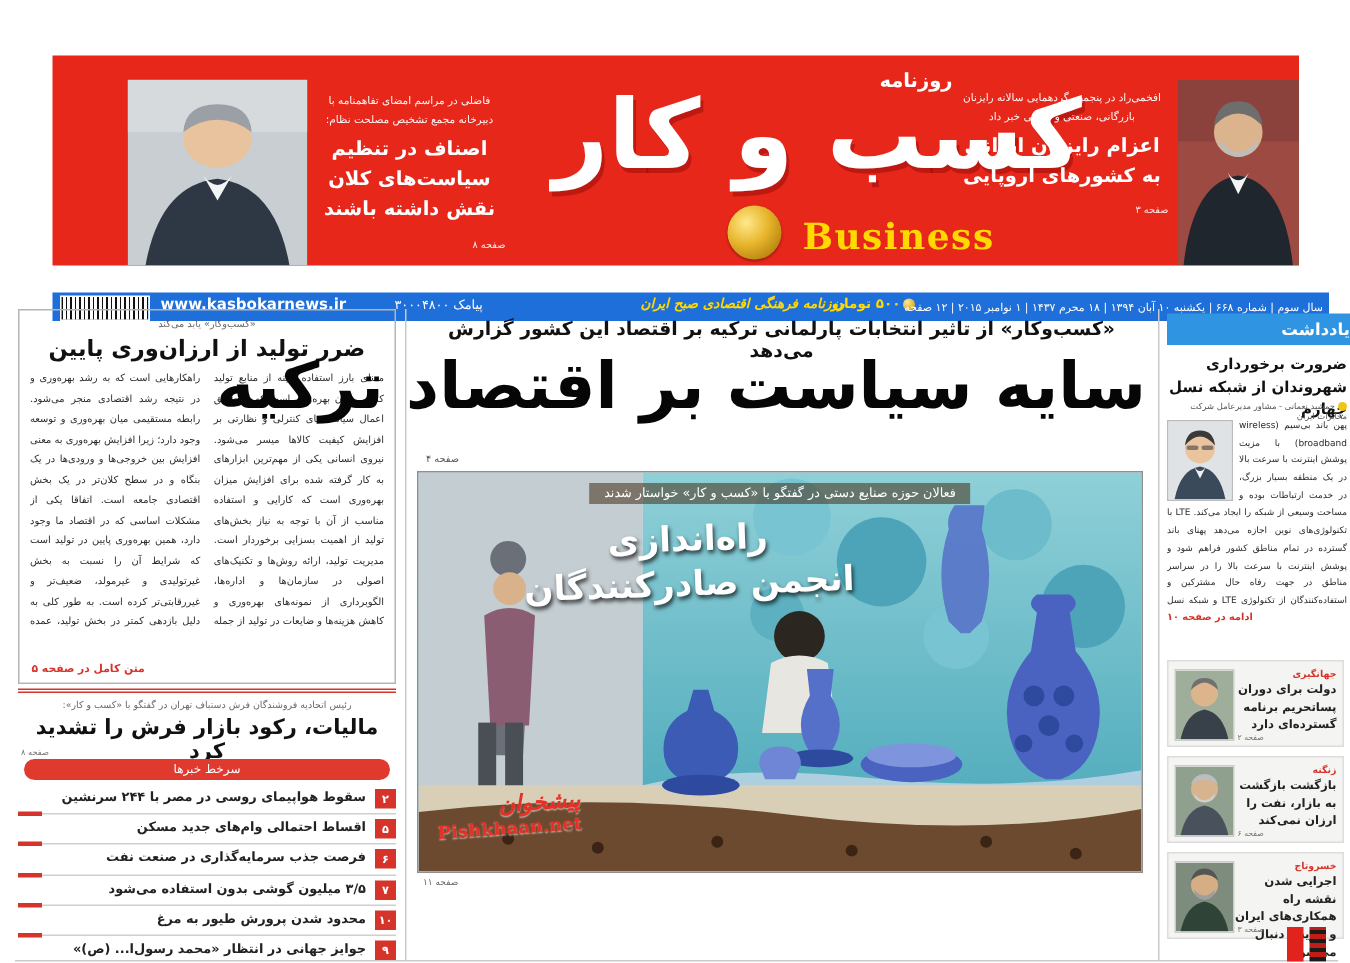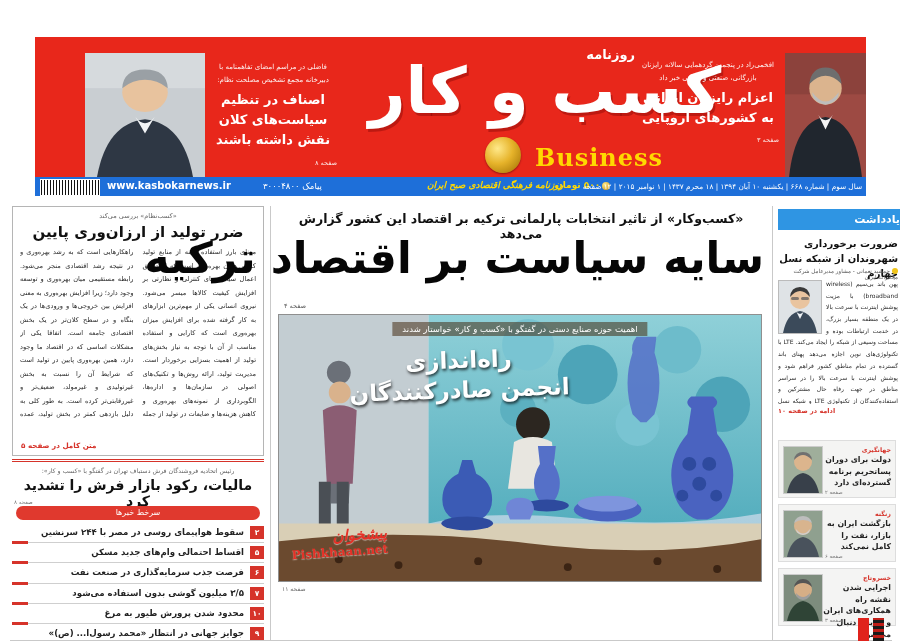--- a/index.html
+++ b/index.html
@@ -21,21 +21,21 @@
   .brand-pre{position:absolute;right:110px;top:2px;color:#fff;font-size:13px;font-weight:bold;}
   .brand-word{position:absolute;right:0;left:0;top:14px;text-align:center;color:#fff;
               font-size:64px;font-weight:bold;line-height:1;white-space:nowrap;
               text-shadow:2px 3px 0 rgba(110,0,0,.35);}
   .brand-coin{position:absolute;left:140px;top:92px;width:36px;height:36px;border-radius:50%;
               background:radial-gradient(circle at 35% 32%,#ffe98a 0%,#e6b32a 45%,#9a6a00 100%);
               box-shadow:0 1px 2px rgba(0,0,0,.4);}
   .brand-latin{position:absolute;left:190px;top:98px;color:#ffd900;font-size:24px;font-weight:bold;
                font-family:"DejaVu Serif",serif;letter-spacing:1px;}
   
-  .dateline{position:absolute;left:35px;top:177px;width:831px;height:19px;background:#1e6fd9;}
+  .dateline{position:absolute;left:35px;top:195px;width:831px;height:19px;background:#1e6fd9;padding-left:20px;}
   .barcode{position:absolute;left:5px;top:2px;width:58px;height:15px;background:
            repeating-linear-gradient(90deg,#111 0 1px,#fff 1px 3px,#111 3px 4px,#fff 4px 6px);
            border:1px solid #fff;}
   .dl-web{position:absolute;left:72px;top:3px;color:#fff;font-size:10px;font-weight:bold;}
   .dl-sms{position:absolute;left:228px;top:4px;color:#fff;font-size:8.5px;direction:rtl;}
   .dl-slogan{position:absolute;left:392px;top:3px;color:#ffd900;font-size:9px;font-weight:bold;
              font-style:italic;direction:rtl;}
   .dl-price{position:absolute;left:520px;top:3px;color:#ffd900;font-size:9px;font-weight:bold;direction:rtl;}
   .dl-coin{display:inline-block;width:8px;height:8px;border-radius:50%;vertical-align:middle;
            background:radial-gradient(circle at 35% 32%,#ffe98a,#c89010);margin-left:2px;}
@@ -169,21 +169,21 @@
     <div class="dl-slogan">روزنامه فرهنگی اقتصادی صبح ایران</div>
     <div class="dl-price"><span class="dl-coin"></span><span>۵۰۰ تومان</span></div>
     <div class="dl-issue">سال سوم | شماره ۶۶۸ | یکشنبه ۱۰ آبان ۱۳۹۴ | ۱۸ محرم ۱۴۳۷ | ۱ نوامبر ۲۰۱۵ | ۱۲ صفحه</div>
   </div>
 
   <div class="vrule v1"></div>
   <div class="vrule v2"></div>
   <div class="hrule-bottom"></div>
 
   <section class="art1">
-    <div class="art1-kicker">«کسب‌نظام» بررسی می‌کند</div>
+    <div class="art1-kicker">«کسب‌وکار» یابد می‌کند</div>
     <div class="art1-title">ضرر تولید از ارزان‌وری پایین</div>
     <div class="art1-body">معنای بارز استفاده بهینه از منابع تولید کشور همان بهره‌وری است که از طریق اعمال سیاست‌های کنترلی و نظارتی بر افزایش کیفیت کالاها میسر می‌شود. نیروی انسانی یکی از مهم‌ترین ابزارهای به کار گرفته شده برای افزایش میزان بهره‌وری است که کارایی و استفاده مناسب از آن با توجه به نیاز بخش‌های تولید از اهمیت بسزایی برخوردار است. مدیریت تولید، ارائه روش‌ها و تکنیک‌های اصولی در سازمان‌ها و اداره‌ها، الگوبرداری از نمونه‌های بهره‌وری و کاهش هزینه‌ها و ضایعات در تولید از جمله راهکارهایی است که به رشد بهره‌وری و در نتیجه رشد اقتصادی منجر می‌شود. رابطه مستقیمی میان بهره‌وری و توسعه وجود دارد؛ زیرا افزایش بهره‌وری به معنی افزایش بین خروجی‌ها و ورودی‌ها در یک بنگاه و در سطح کلان‌تر در یک بخش اقتصادی جامعه است. اتفاقا یکی از مشکلات اساسی که در اقتصاد ما وجود دارد، همین بهره‌وری پایین در تولید است که شرایط آن را نسبت به بخش غیرتولیدی و غیرمولد، ضعیف‌تر و غیررقابتی‌تر کرده است. به طور کلی به دلیل بازدهی کمتر در بخش تولید، عمده سرمایه و نقدینگی بانک‌ها به سمت کارهای غیرمولد جریان می‌یابد.</div>
     <div class="art1-more">متن کامل در صفحه ۵</div>
   </section>
   <div class="redrule"></div>
   <section class="art2">
     <div class="art2-kicker">رئیس اتحادیه فروشندگان فرش دستباف تهران در گفتگو با «کسب و کار»:</div>
     <div class="art2-title">مالیات، رکود بازار فرش را تشدید کرد</div>
   </section>
   <div class="art2-page">صفحه ۸</div>
@@ -271,21 +271,21 @@
             <circle cx="412" cy="150" r="7"></circle>
             <circle cx="432" cy="150" r="7"></circle>
             <circle cx="422" cy="170" r="7"></circle>
             <circle cx="405" cy="182" r="6"></circle>
             <circle cx="439" cy="182" r="6"></circle>
           </g>
         <path d="M228 196 q0 -12 14 -12 q14 0 14 12 l-4 10 h-20Z" fill="#6f86d6"></path>
         <path d="M355 38 q-10 30 0 62 l8 8 h6 l8 -8 q10 -32 0 -62 l2 -16 h-20 q-6 8 -4 16Z" fill="#5570c8" opacity=".85"></path>
       </g>
     </svg>
-    <div class="ph-kicker">اهمیت حوزه صنایع دستی در گفتگو با «کسب و کار» خواستار شدند</div>
+    <div class="ph-kicker">فعالان حوزه صنایع دستی در گفتگو با «کسب و کار» خواستار شدند</div>
     <div class="ph-title">
       <div class="l1">راه‌اندازی</div>
       <div class="l2">انجمن صادرکنندگان</div>
     </div>
     <div class="watermark">
       <span class="wm-fa">پیشخوان</span>
       <span class="wm-en">Pishkhaan.net</span>
     </div>
   </figure>
   <div class="photo-page">صفحه ۱۱</div>
@@ -329,21 +329,21 @@
     <div class="sb-box-photo">
       <svg viewBox="0 0 38 46" preserveAspectRatio="none">
         <rect width="38" height="46" fill="#8fa08f"></rect>
           <circle cx="19" cy="15" r="9" fill="#d8b48e"></circle>
         <path d="M10 12 Q12 5 19 5 Q26 5 28 12 Q24 9 19 9 Q14 9 10 12Z" fill="#bdbdbd"></path>
         <path d="M12 18 Q19 27 26 18 Q26 23 19 24 Q12 23 12 18Z" fill="#cfcfcf"></path>
         <path d="M3 46 Q7 28 19 26 Q31 28 35 46Z" fill="#49525c"></path>
       </svg>
     </div>
     <div class="sb-box-label">زنگنه</div>
-    <div class="sb-box-text">بازگشت ایران به بازار، نفت را کامل نمی‌کند</div>
+    <div class="sb-box-text">بازگشت بازگشت به بازار، نفت را ارزان نمی‌کند</div>
     <div class="sb-box-page">صفحه ۶</div>
   </div>
 
   <div class="sb-box box3">
     <div class="sb-box-photo">
       <svg viewBox="0 0 38 46" preserveAspectRatio="none">
         <rect width="38" height="46" fill="#7d8c7d"></rect>
           <circle cx="19" cy="15" r="9" fill="#d6ae86"></circle>
         <path d="M10 12 Q12 4 19 4 Q26 4 28 12 Q24 8 19 8 Q14 8 10 12Z" fill="#555"></path>
         <path d="M12 18 Q19 26 26 18 Q26 24 19 25 Q12 24 12 18Z" fill="#9e9e9e"></path>

